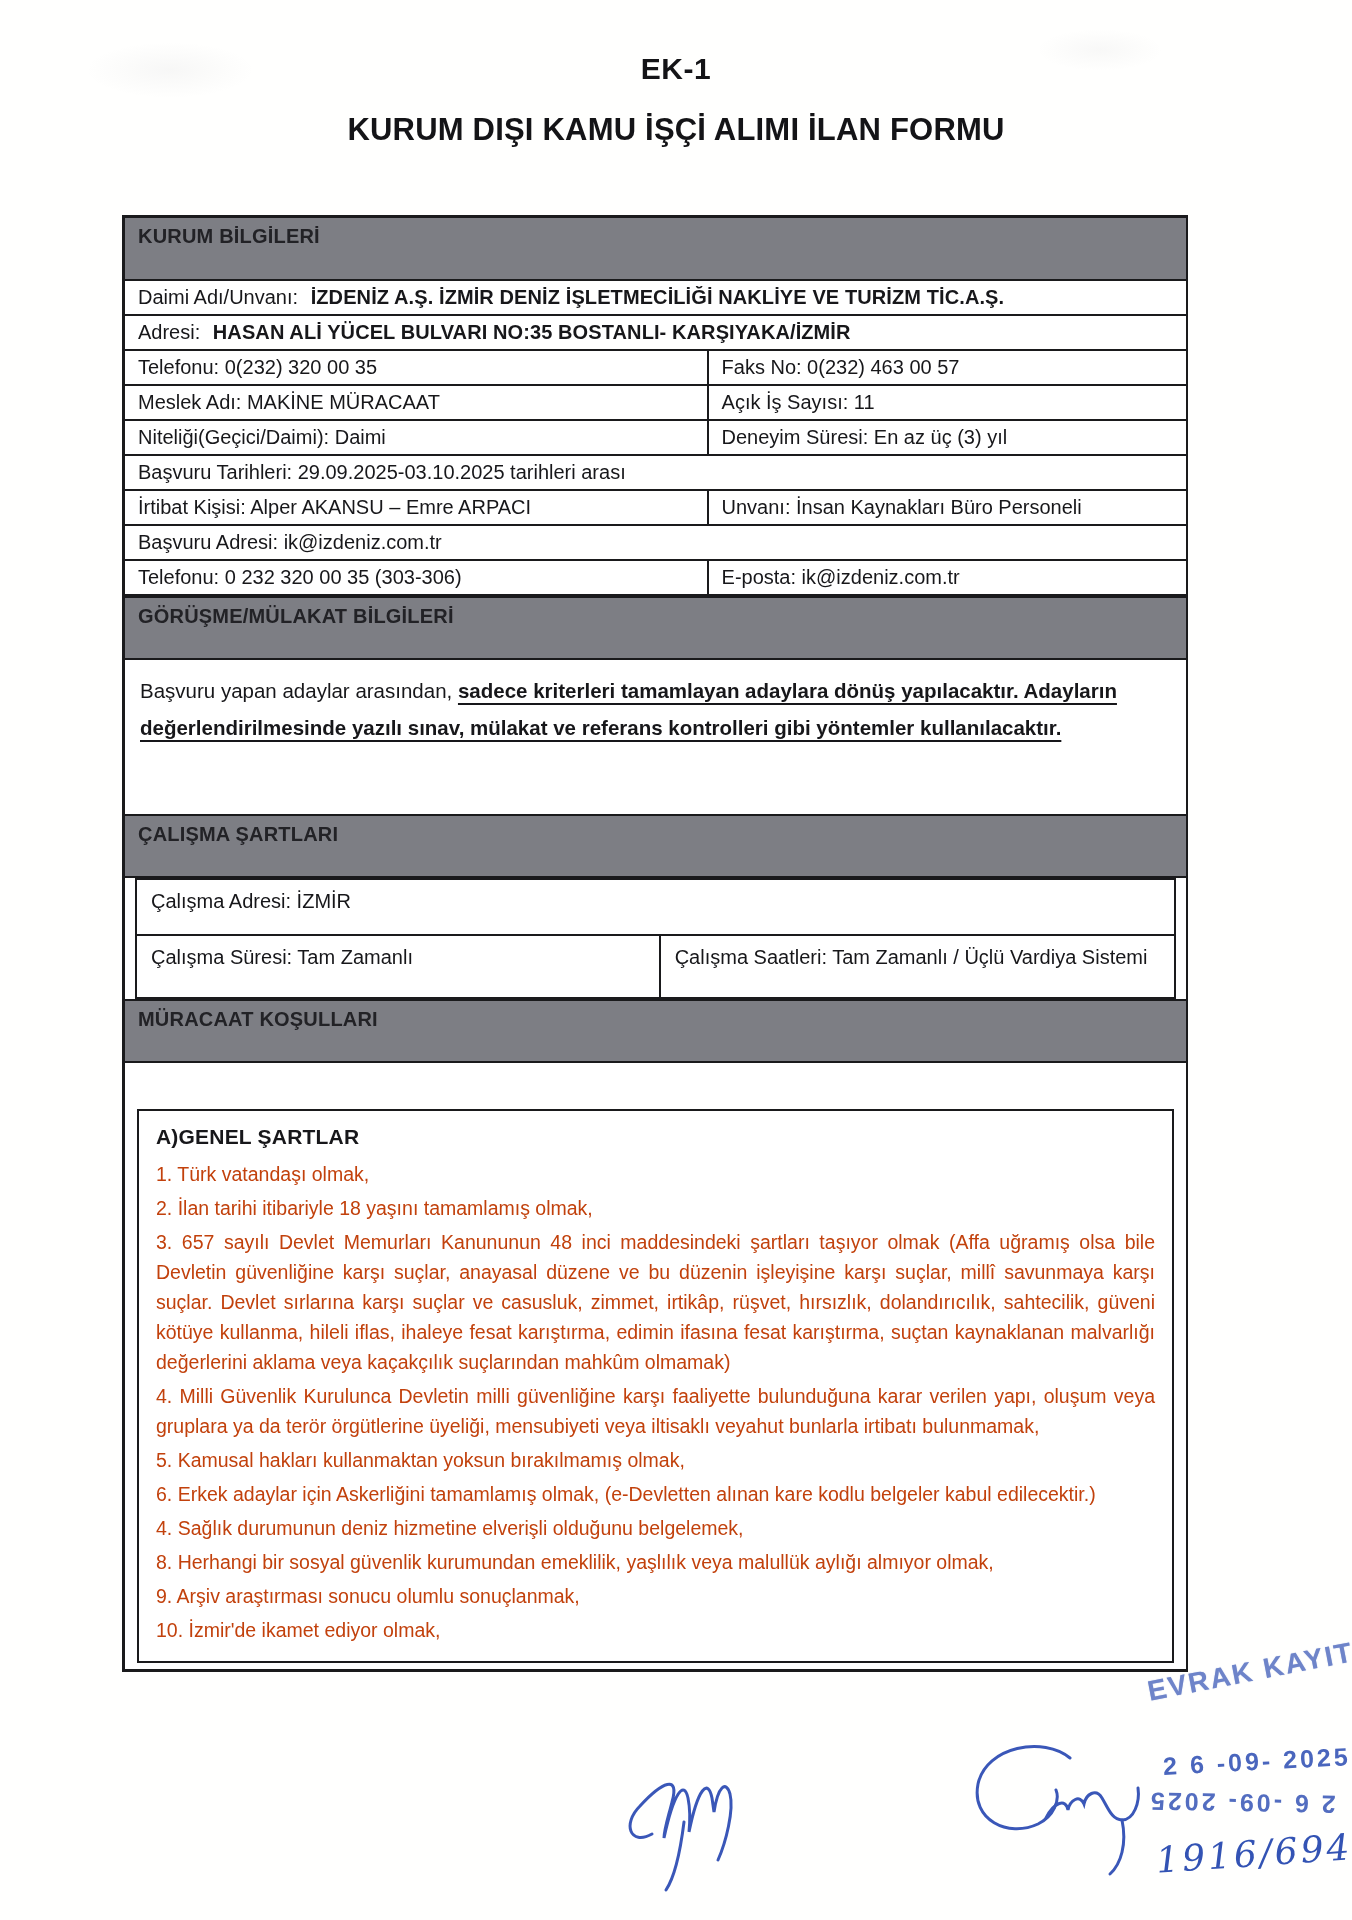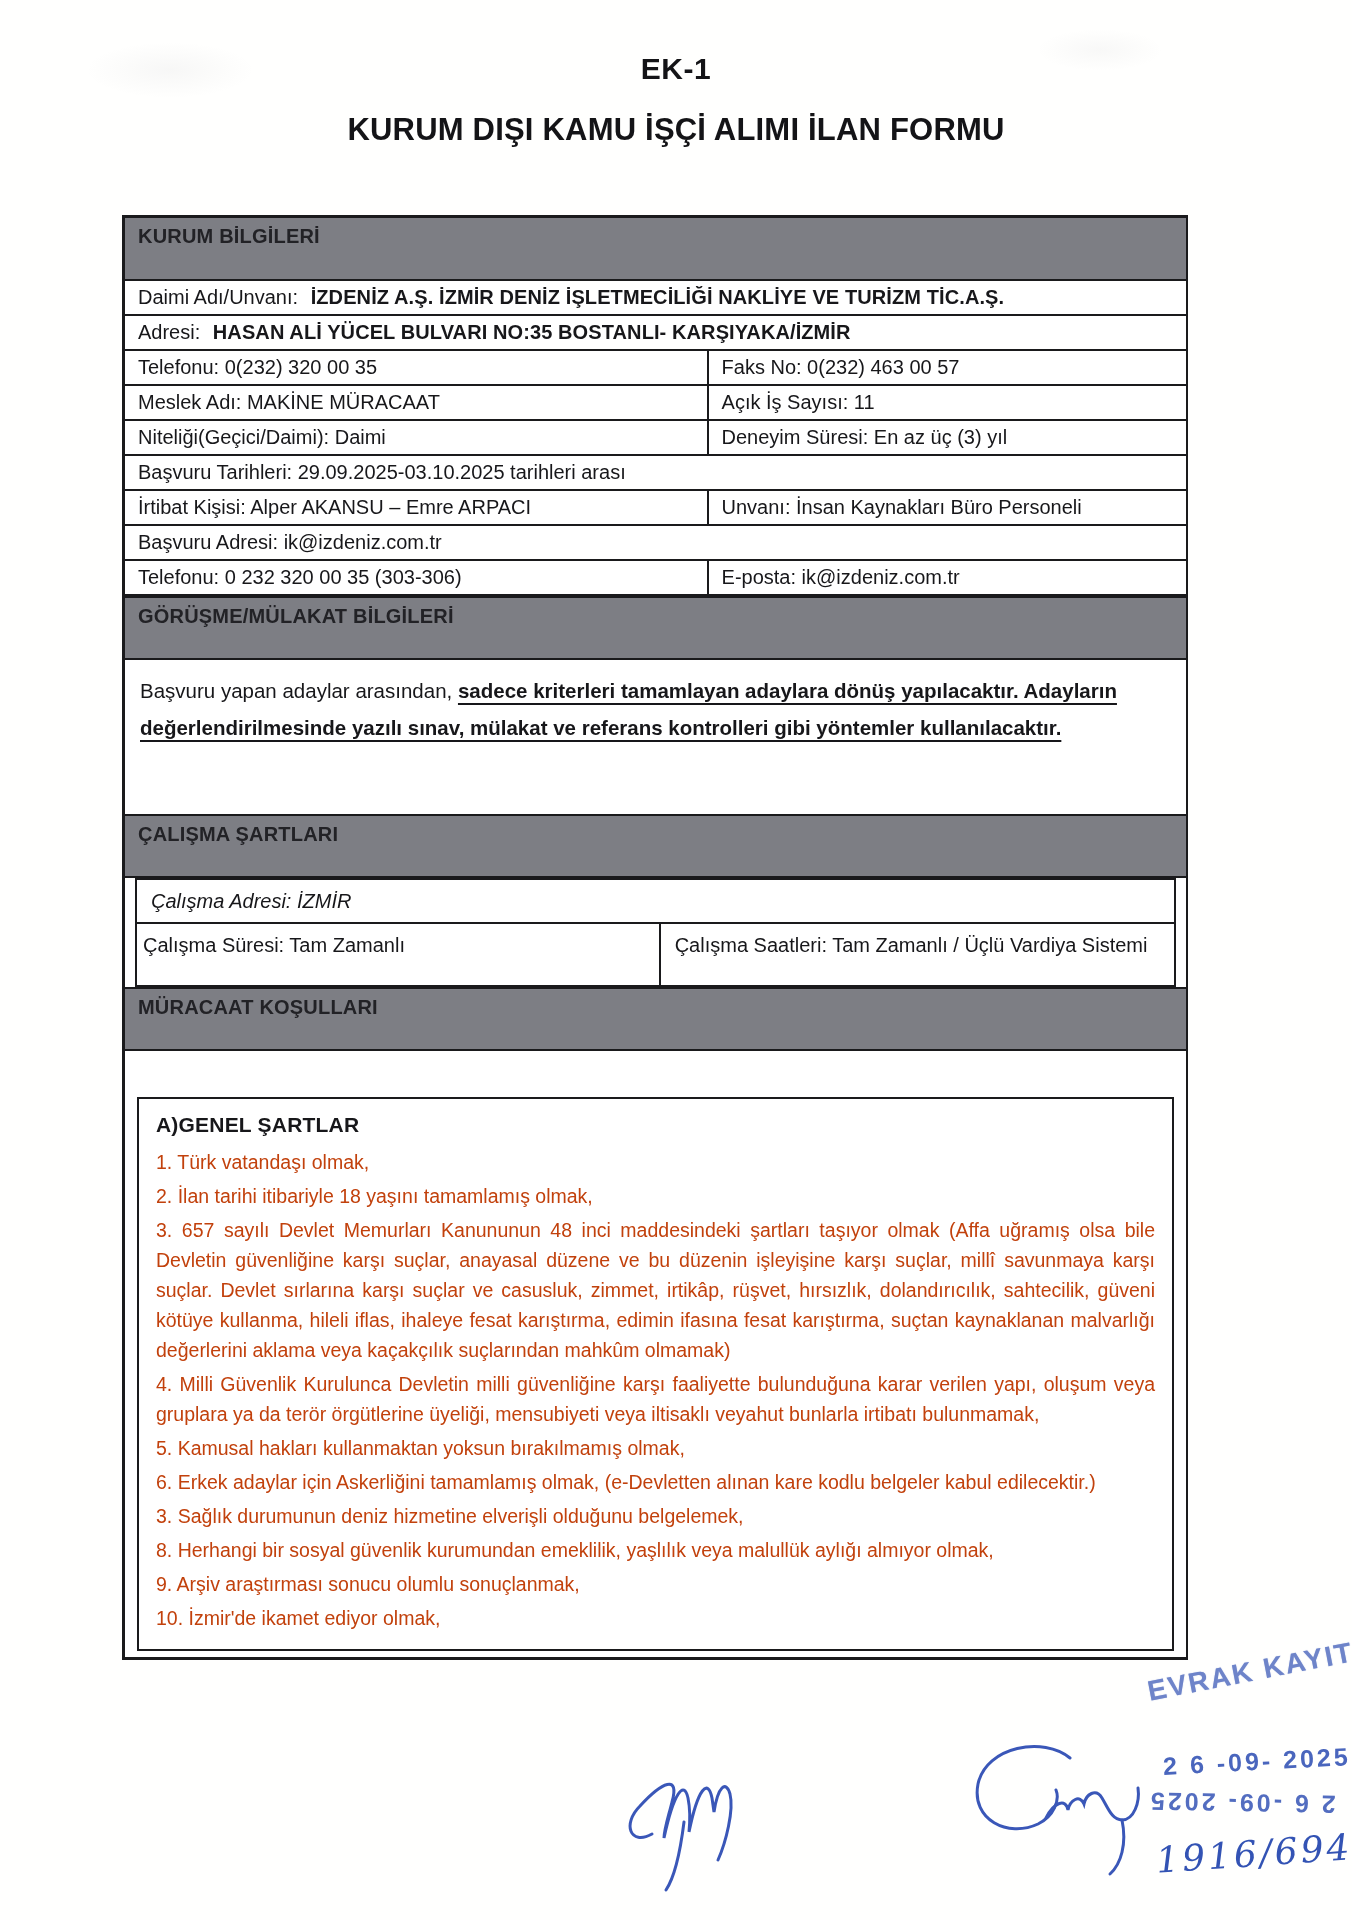--- a/index.html
+++ b/index.html
@@ -58,23 +58,23 @@
   .r .c2{flex:1;height:100%;display:flex;align-items:center;}
   .lbl{margin-right:7px;}
   .val-bold{font-weight:bold;letter-spacing:.1px;}
   .para-block{
     background:#fff;padding:12px 15px 0 15px;height:154px;
     font-size:20.5px;line-height:37px;
   }
   .para-block .emph{font-weight:bold;text-decoration:underline;text-underline-offset:5px;}
   .inset{background:#fff;padding:0 10px;}
   .ibox{border:2px solid var(--line);background:#fff;}
-  .ibox .irow1{height:42px;display:flex;align-items:flex-start;padding:10px 14px 0;font-size:20px;font-style:italic;}
+  .ibox .irow1{height:54px;display:flex;align-items:flex-start;padding:10px 14px 0;font-size:20px;}
   .ibox .irow2{display:flex;height:63px;border-top:2px solid var(--line);font-size:20px;}
-  .ibox .ic1{width:50.5%;padding:10px 6px 0;border-right:2px solid var(--line);}
+  .ibox .ic1{width:50.5%;padding:10px 14px 0;border-right:2px solid var(--line);}
   .ibox .ic2{flex:1;padding:6px 14px 0;line-height:30px;}
   .gap-block{height:46px;background:#fff;}
   .abox{
     margin:0 12px 6px;border:2px solid var(--line);background:#fff;
     padding:10px 17px 12px;
   }
   .abox .atitle{font-size:21px;font-weight:bold;margin:4px 0 10px;letter-spacing:.2px;}
   .abox .item{
     font-size:19.5px;line-height:30px;margin:4px 0;text-align:justify;color:#c2410c;
   }
@@ -208,21 +208,21 @@
           <p class="item">2. İlan tarihi itibariyle 18 yaşını tamamlamış olmak,</p>
 
           <p class="item">3. 657 sayılı Devlet Memurları Kanununun 48 inci maddesindeki şartları taşıyor olmak (Affa uğramış olsa bile Devletin güvenliğine karşı suçlar, anayasal düzene ve bu düzenin işleyişine karşı suçlar, millî savunmaya karşı suçlar. Devlet sırlarına karşı suçlar ve casusluk, zimmet, irtikâp, rüşvet, hırsızlık, dolandırıcılık, sahtecilik, güveni kötüye kullanma, hileli iflas, ihaleye fesat karıştırma, edimin ifasına fesat karıştırma, suçtan kaynaklanan malvarlığı değerlerini aklama veya kaçakçılık suçlarından mahkûm olmamak)</p>
 
           <p class="item">4. Milli Güvenlik Kurulunca Devletin milli güvenliğine karşı faaliyette bulunduğuna karar verilen yapı, oluşum veya gruplara ya da terör örgütlerine üyeliği, mensubiyeti veya iltisaklı veyahut bunlarla irtibatı bulunmamak,</p>
 
           <p class="item">5. Kamusal hakları kullanmaktan yoksun bırakılmamış olmak,</p>
 
           <p class="item">6. Erkek adaylar için Askerliğini tamamlamış olmak, (e-Devletten alınan kare kodlu belgeler kabul edilecektir.)</p>
 
-          <p class="item">3. Sağlık durumunun deniz hizmetine elverişli olduğunu belgelemek,</p>
+          <p class="item">4. Sağlık durumunun deniz hizmetine elverişli olduğunu belgelemek,</p>
 
           <p class="item">8. Herhangi bir sosyal güvenlik kurumundan emeklilik, yaşlılık veya malullük aylığı almıyor olmak,</p>
 
           <p class="item">9. Arşiv araştırması sonucu olumlu sonuçlanmak,</p>
 
           <p class="item">10. İzmir'de ikamet ediyor olmak,</p>
         </div>
     </div>
   </div>
 

